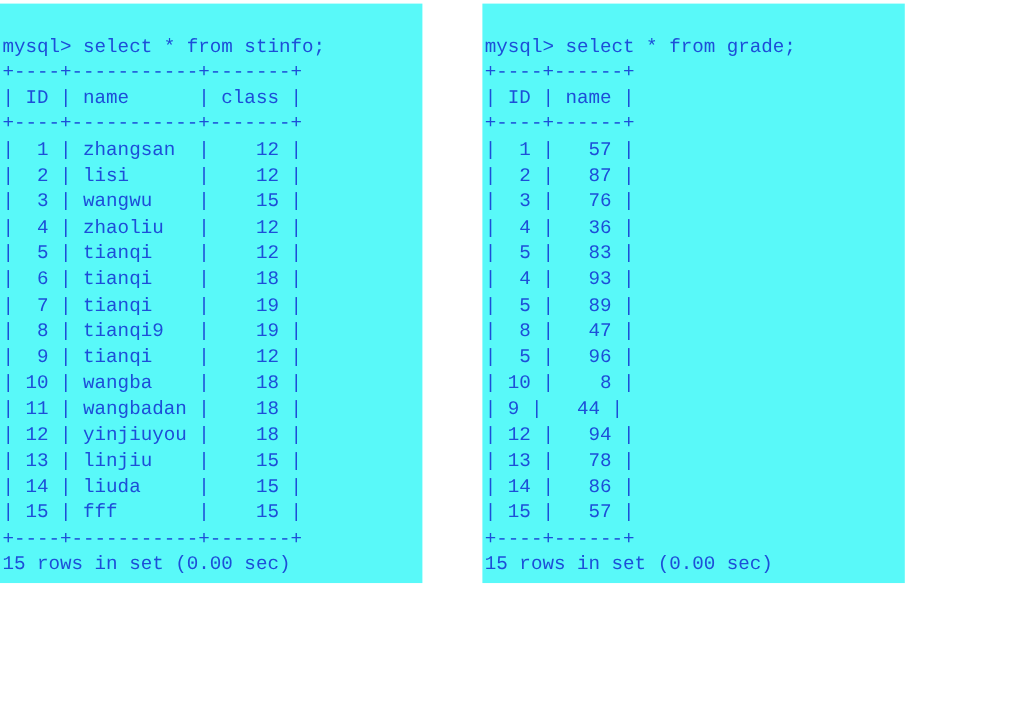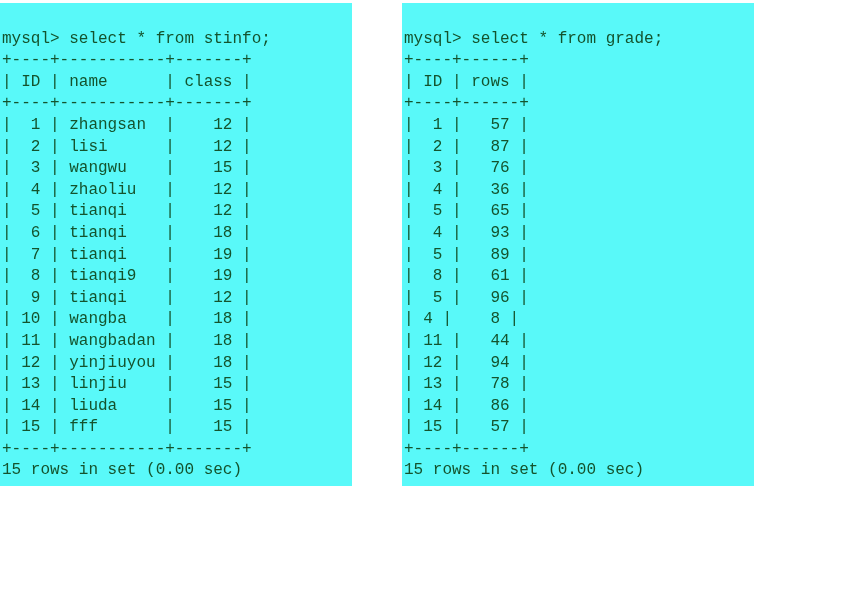--- a/index.html
+++ b/index.html
@@ -7,21 +7,21 @@
       padding: 0;
       background: #fff;
       font-family: 'Courier New', monospace;
       font-size: 16px;
       display: flex;
       gap: 50px;
       padding: 3px 0 0 0;
     }
     .terminal {
       background: #59f9f9;
-      color: #14532d;
+      color: #1d4ed8;
       padding: 4px 2px;
       white-space: pre;
       line-height: 1.35;
     }
     .terminal.left {
       width: 348px;
     }
     .terminal.right {
       width: 348px;
     }
@@ -49,32 +49,32 @@
 <span>| 13 | linjiu    |    15 |</span>
 <span>| 14 | liuda     |    15 |</span>
 <span>| 15 | fff       |    15 |</span>
 <span>+----+-----------+-------+</span>
 <span>15 rows in set (0.00 sec)</span>
 </div>
 
 <div class="terminal right">
 <span>mysql&gt; select * from grade;</span>
 <span>+----+------+</span>
-<span>| ID | rows |</span>
+<span>| ID | name |</span>
 <span>+----+------+</span>
 <span>|  1 |   57 |</span>
 <span>|  2 |   87 |</span>
 <span>|  3 |   76 |</span>
 <span>|  4 |   36 |</span>
-<span>|  5 |   65 |</span>
+<span>|  5 |   83 |</span>
 <span>|  4 |   93 |</span>
 <span>|  5 |   89 |</span>
-<span>|  8 |   61 |</span>
+<span>|  8 |   47 |</span>
 <span>|  5 |   96 |</span>
-<span>| 4 |    8 |</span>
-<span>| 11 |   44 |</span>
+<span>| 10 |    8 |</span>
+<span>| 9 |   44 |</span>
 <span>| 12 |   94 |</span>
 <span>| 13 |   78 |</span>
 <span>| 14 |   86 |</span>
 <span>| 15 |   57 |</span>
 <span>+----+------+</span>
 <span>15 rows in set (0.00 sec)</span>
 </div>
 
 </body></html>

